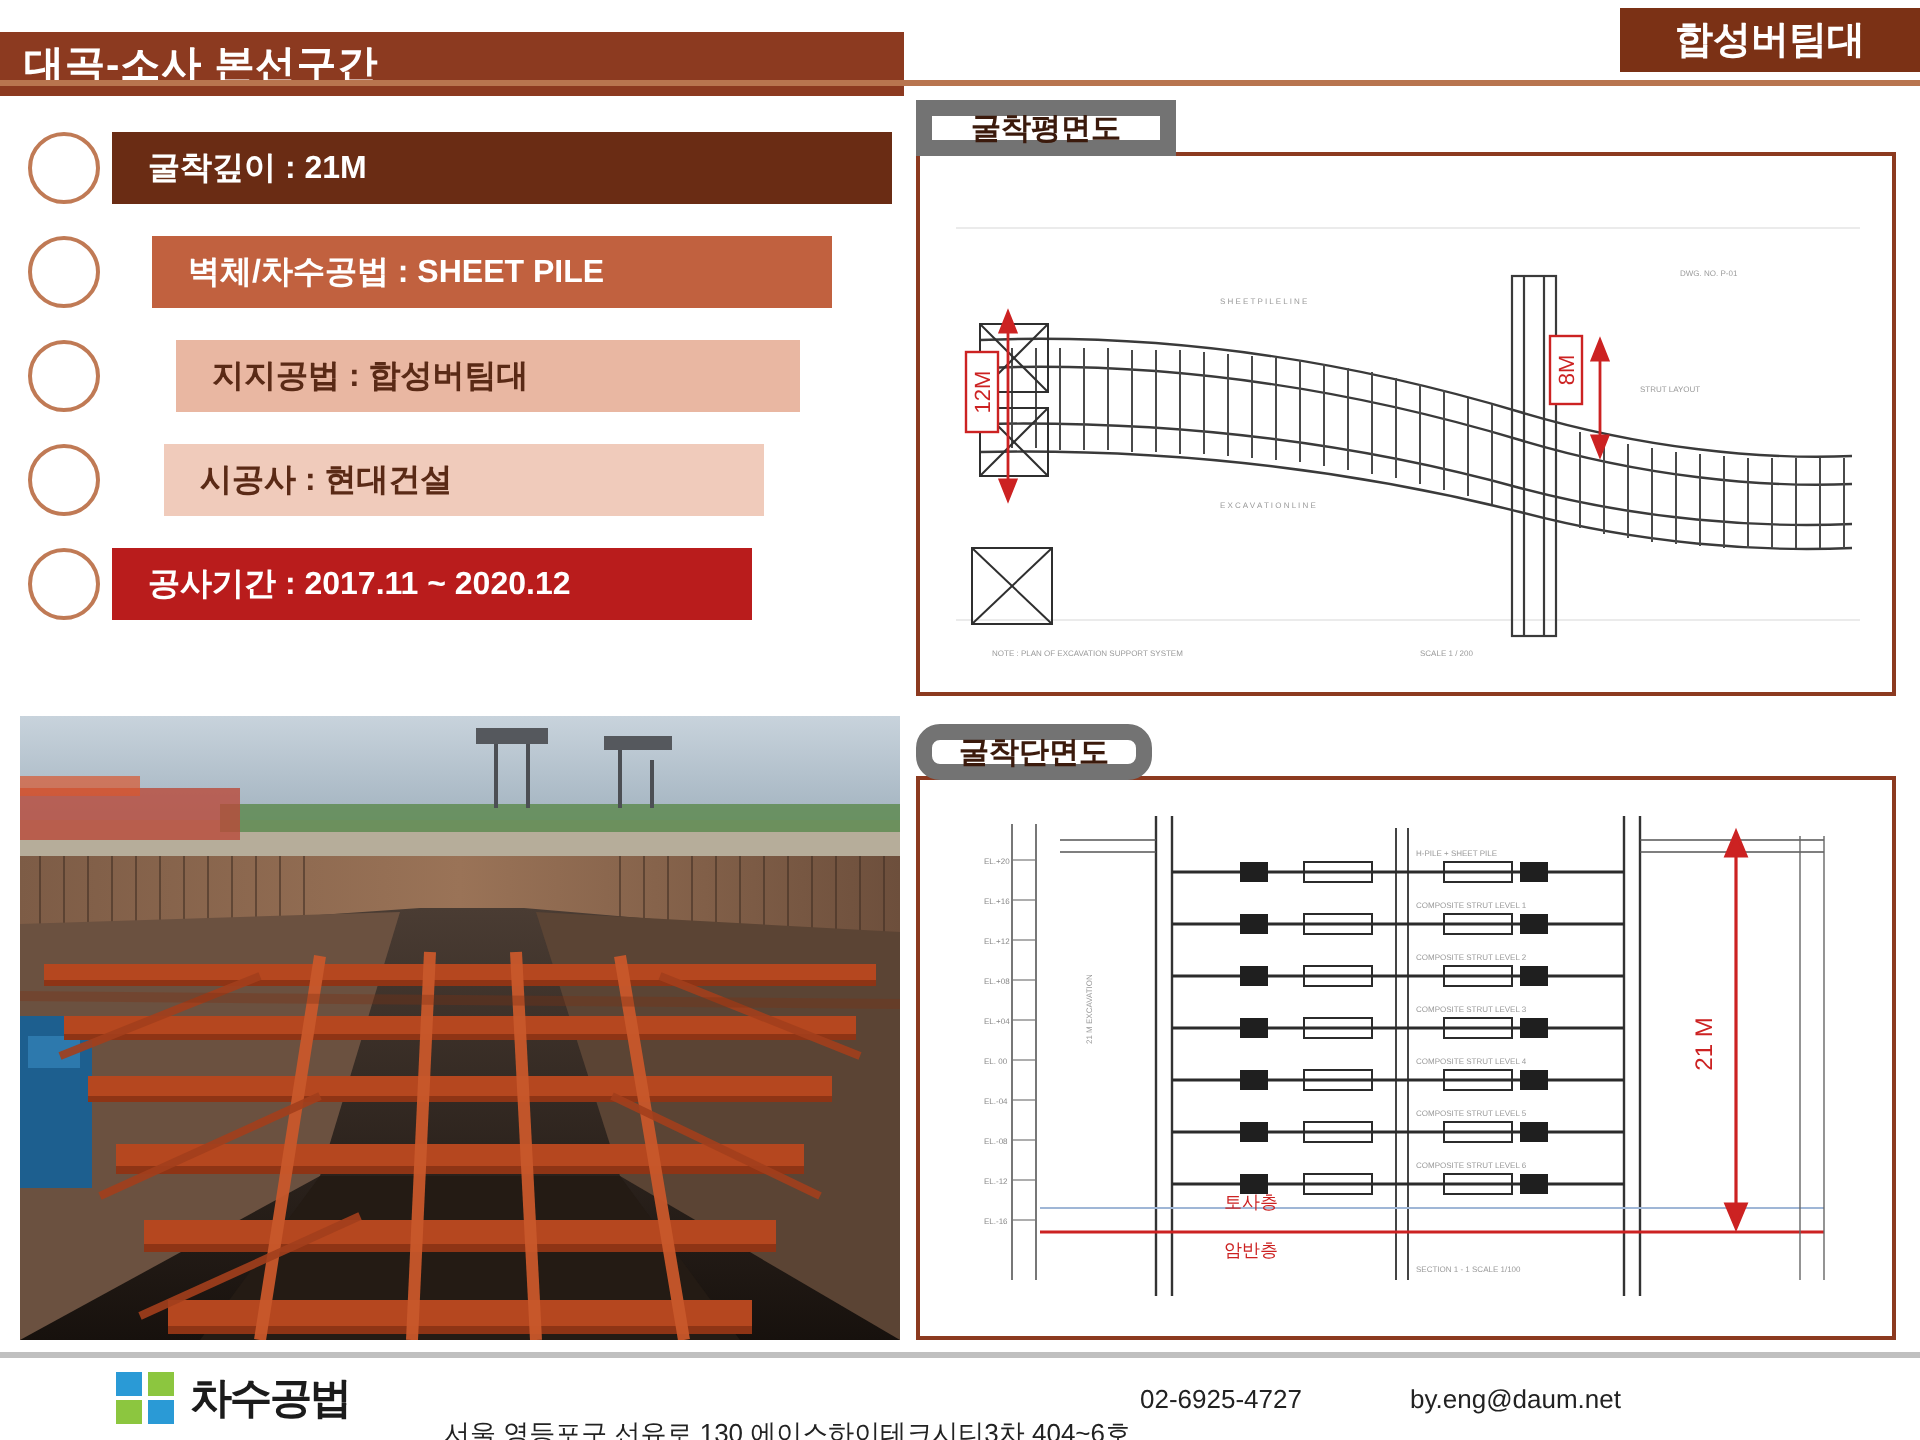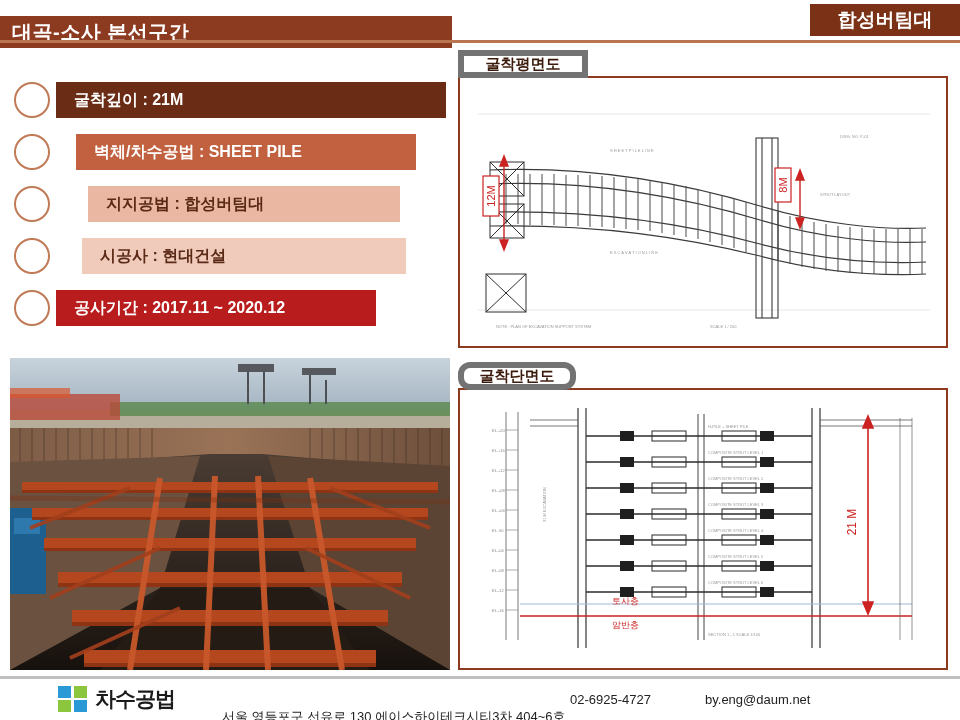--- a/index.html
+++ b/index.html
@@ -33,21 +33,21 @@
     color:#ffffff; font-size:19px; font-weight:bold;
     display:flex; align-items:center; justify-content:center;
   }
   .header-rule {
     position:absolute; left:0; top:40px; width:960px; height:3px;
     background:#b8754f;
   }
 
   
   .info-list {
-    position:absolute; left:10px; top:76px; width:445px; height:272px;
+    position:absolute; left:10px; top:60px; width:445px; height:272px;
   }
   .info-row { position:absolute; left:0; height:36px; }
   .info-bar {
     position:absolute; left:46px; height:36px;
     color:#ffffff; font-size:16px; font-weight:bold;
     display:flex; align-items:center; padding-left:18px;
     white-space:nowrap;
   }
   .bullet {
     position:absolute; left:4px; width:36px; height:36px;
@@ -56,28 +56,28 @@
   }
   .r0 { top:6px; }
   .r1 { top:58px; }
   .r2 { top:110px; }
   .r3 { top:162px; }
   .r4 { top:214px; }
 
   .bar0 { width:390px; background:#6a2c14; }
   .bar1 { width:340px; background:#c1613f; left:66px; }
   .bar2 { width:312px; background:#e9b7a2; left:78px; color:#5a2a16;}
-  .bar3 { width:324px; background:#f0cbbb; left:72px; color:#5a2a16;}
+  .bar3 { width:300px; background:#f0cbbb; left:72px; color:#5a2a16;}
   .bar4 { width:320px; background:#b91c1c; left:46px; }
 
   
   .sec-title {
     position:absolute;
     background:#ffffff;
-    border:6px solid #737373;
+    border:8px solid #737373;
     color:#3b1a0c;
     font-size:15px; font-weight:bold;
     display:flex; align-items:center; justify-content:center;
     z-index:5;
   }
   #plan-title { left:458px; top:50px; width:130px; height:28px; }
   #sect-title { left:458px; top:362px; width:118px; height:28px;border-radius:12px; }
 
   .panel {
     position:absolute; border:2px solid #8c3a20; background:#ffffff;

